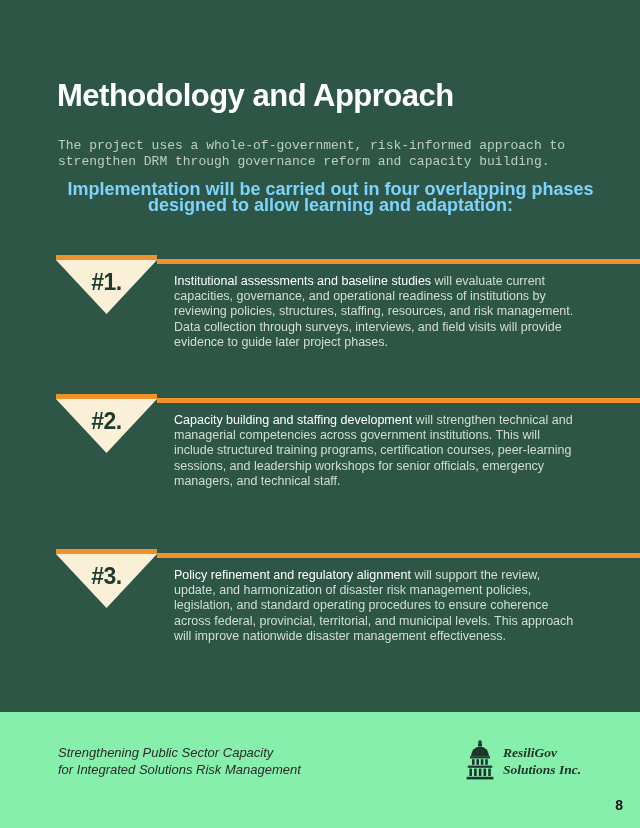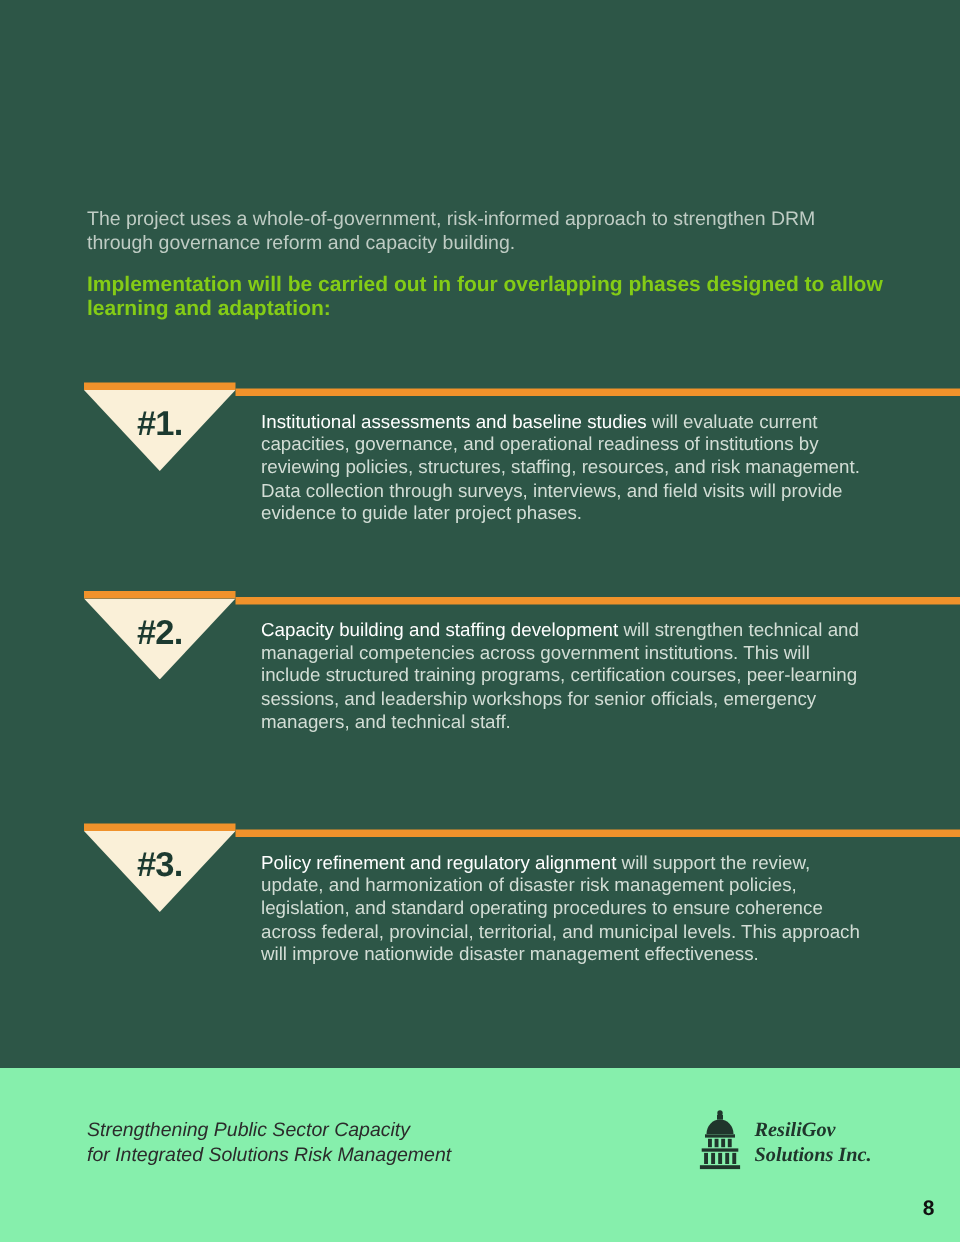--- a/index.html
+++ b/index.html
@@ -9,25 +9,25 @@
     position:relative; width:640px; height:828px;
     background:#2d5647; overflow:hidden;
   }
   .page-title {
     position:absolute; left:57px; top:78px;
     font-size:31px; font-weight:bold; color:#ffffff;
     letter-spacing:-0.5px;
   }
   .intro-text {
     position:absolute; left:58px; top:138px; width:512px;
-    font-size:13px; line-height:15.5px; color:#bfccc4;
+    font-size:13px; line-height:15.5px; color:#bfccc4;font-family:Liberation Mono, monospace;
   }
   .lead-text {
     position:absolute; left:58px; top:182px; width:545px;
-    font-size:14px; line-height:15.5px; font-weight:bold; color:#84cc16;
+    font-size:18px; line-height:15.5px; font-weight:bold; color:#7dd3fc;text-align:center;
   }
   .phase { position:absolute; left:0; width:640px; height:130px; }
   .phase-1 { top:255px; }
   .phase-2 { top:394px; }
   .phase-3 { top:549px; }
   .accent-bar {
     position:absolute; left:56px; top:0; width:101px; height:5px;
     background:#f0922b;
   }
   .main-line {
@@ -67,20 +67,21 @@
   .page-number {
     position:absolute; right:17px; top:85px;
     font-size:14px; font-weight:bold; color:#111111;
   }
 </style>
 </head>
 <body>
 
 <div class="page">
 
+  <h1 class="page-title">Methodology and Approach</h1>
 
   <p class="intro-text">The project uses a whole-of-government, risk-informed approach to strengthen DRM through governance reform and capacity building.</p>
 
   <p class="lead-text">Implementation will be carried out in four overlapping phases designed to allow learning and adaptation:</p>
 
   <div class="phase phase-1">
     <div class="accent-bar"></div>
     <div class="main-line"></div>
     <div class="phase-triangle">
       <span class="phase-number">#1.</span>

